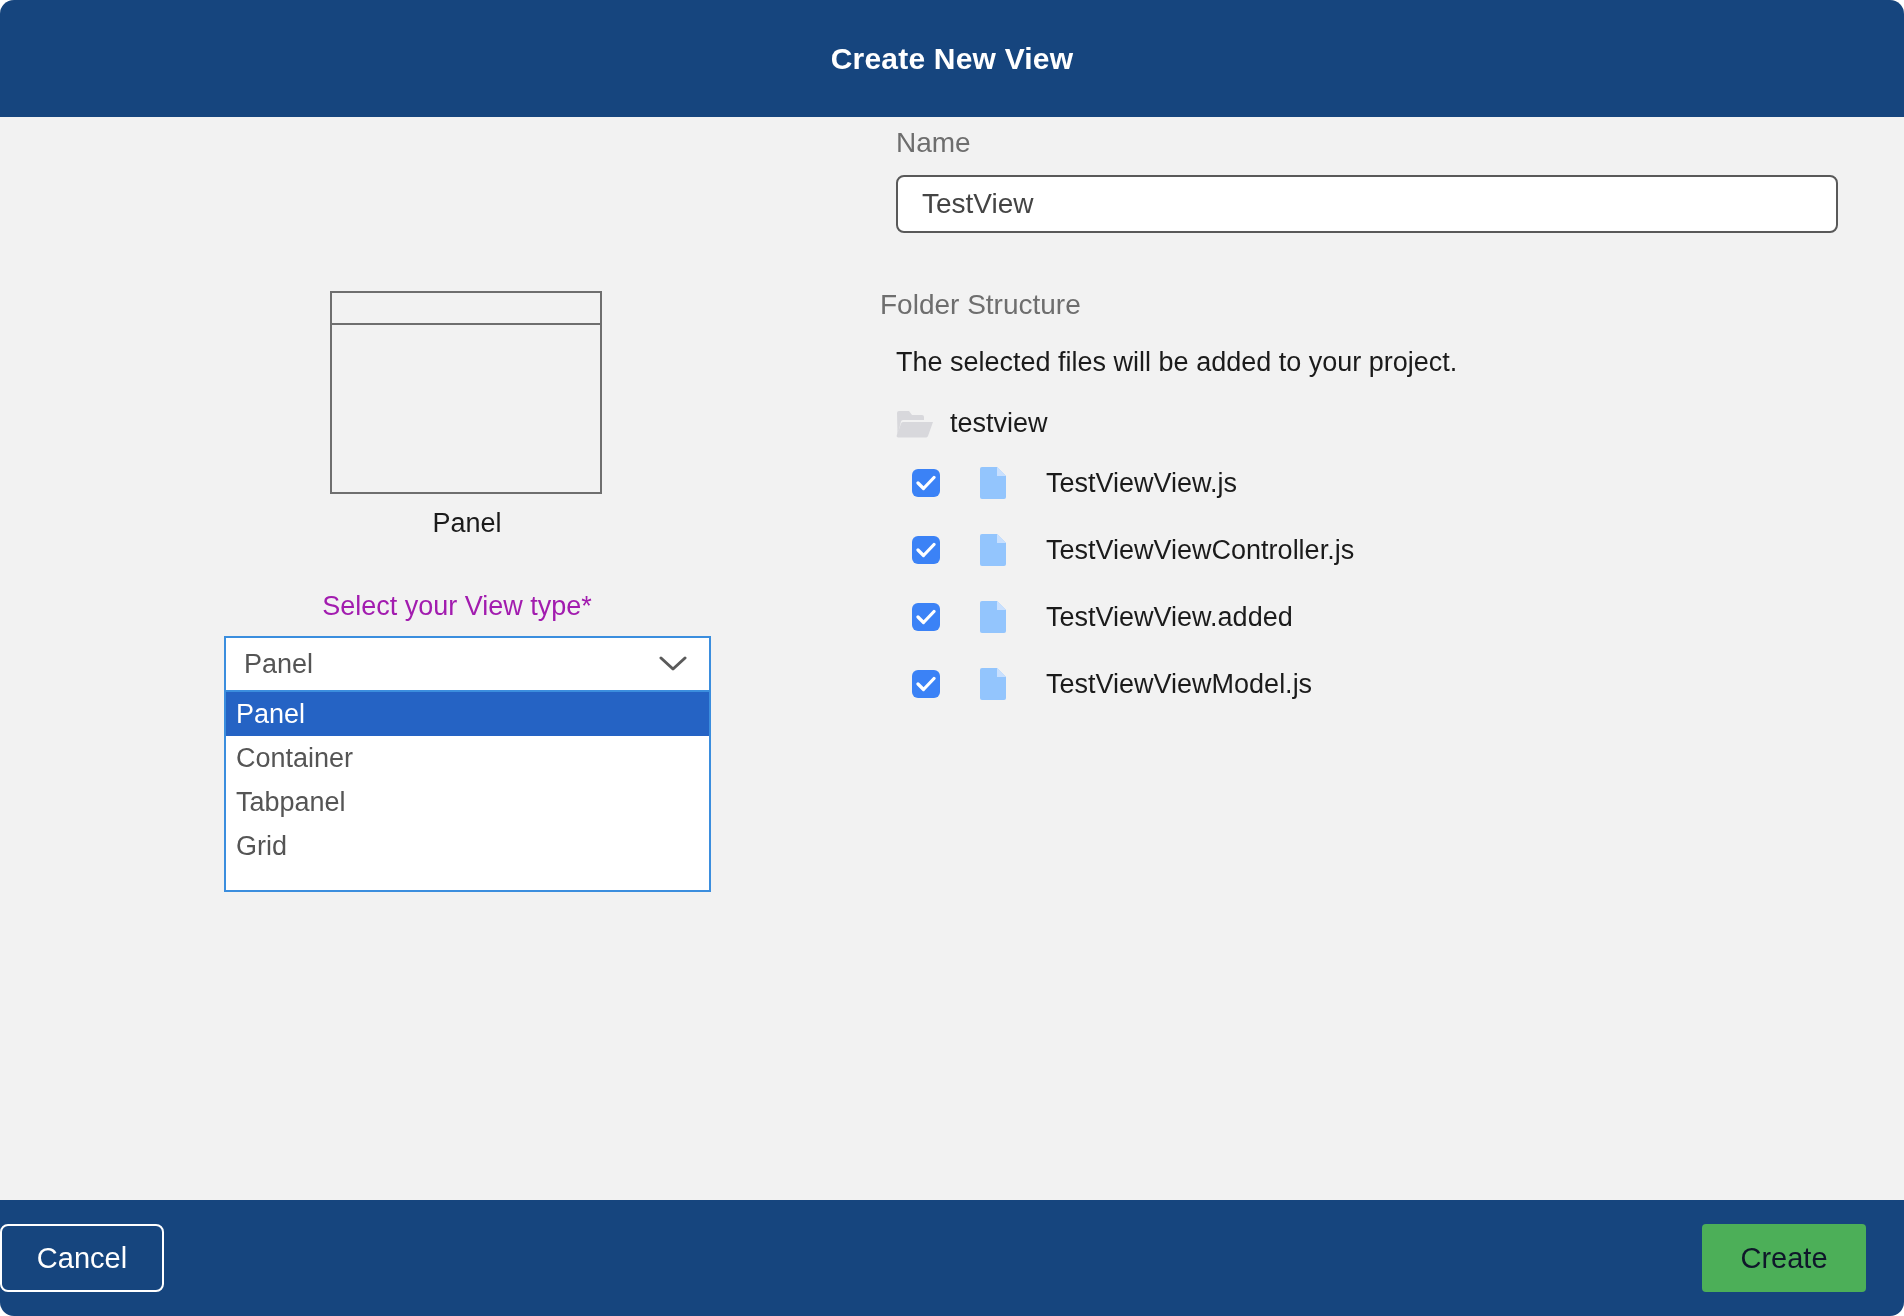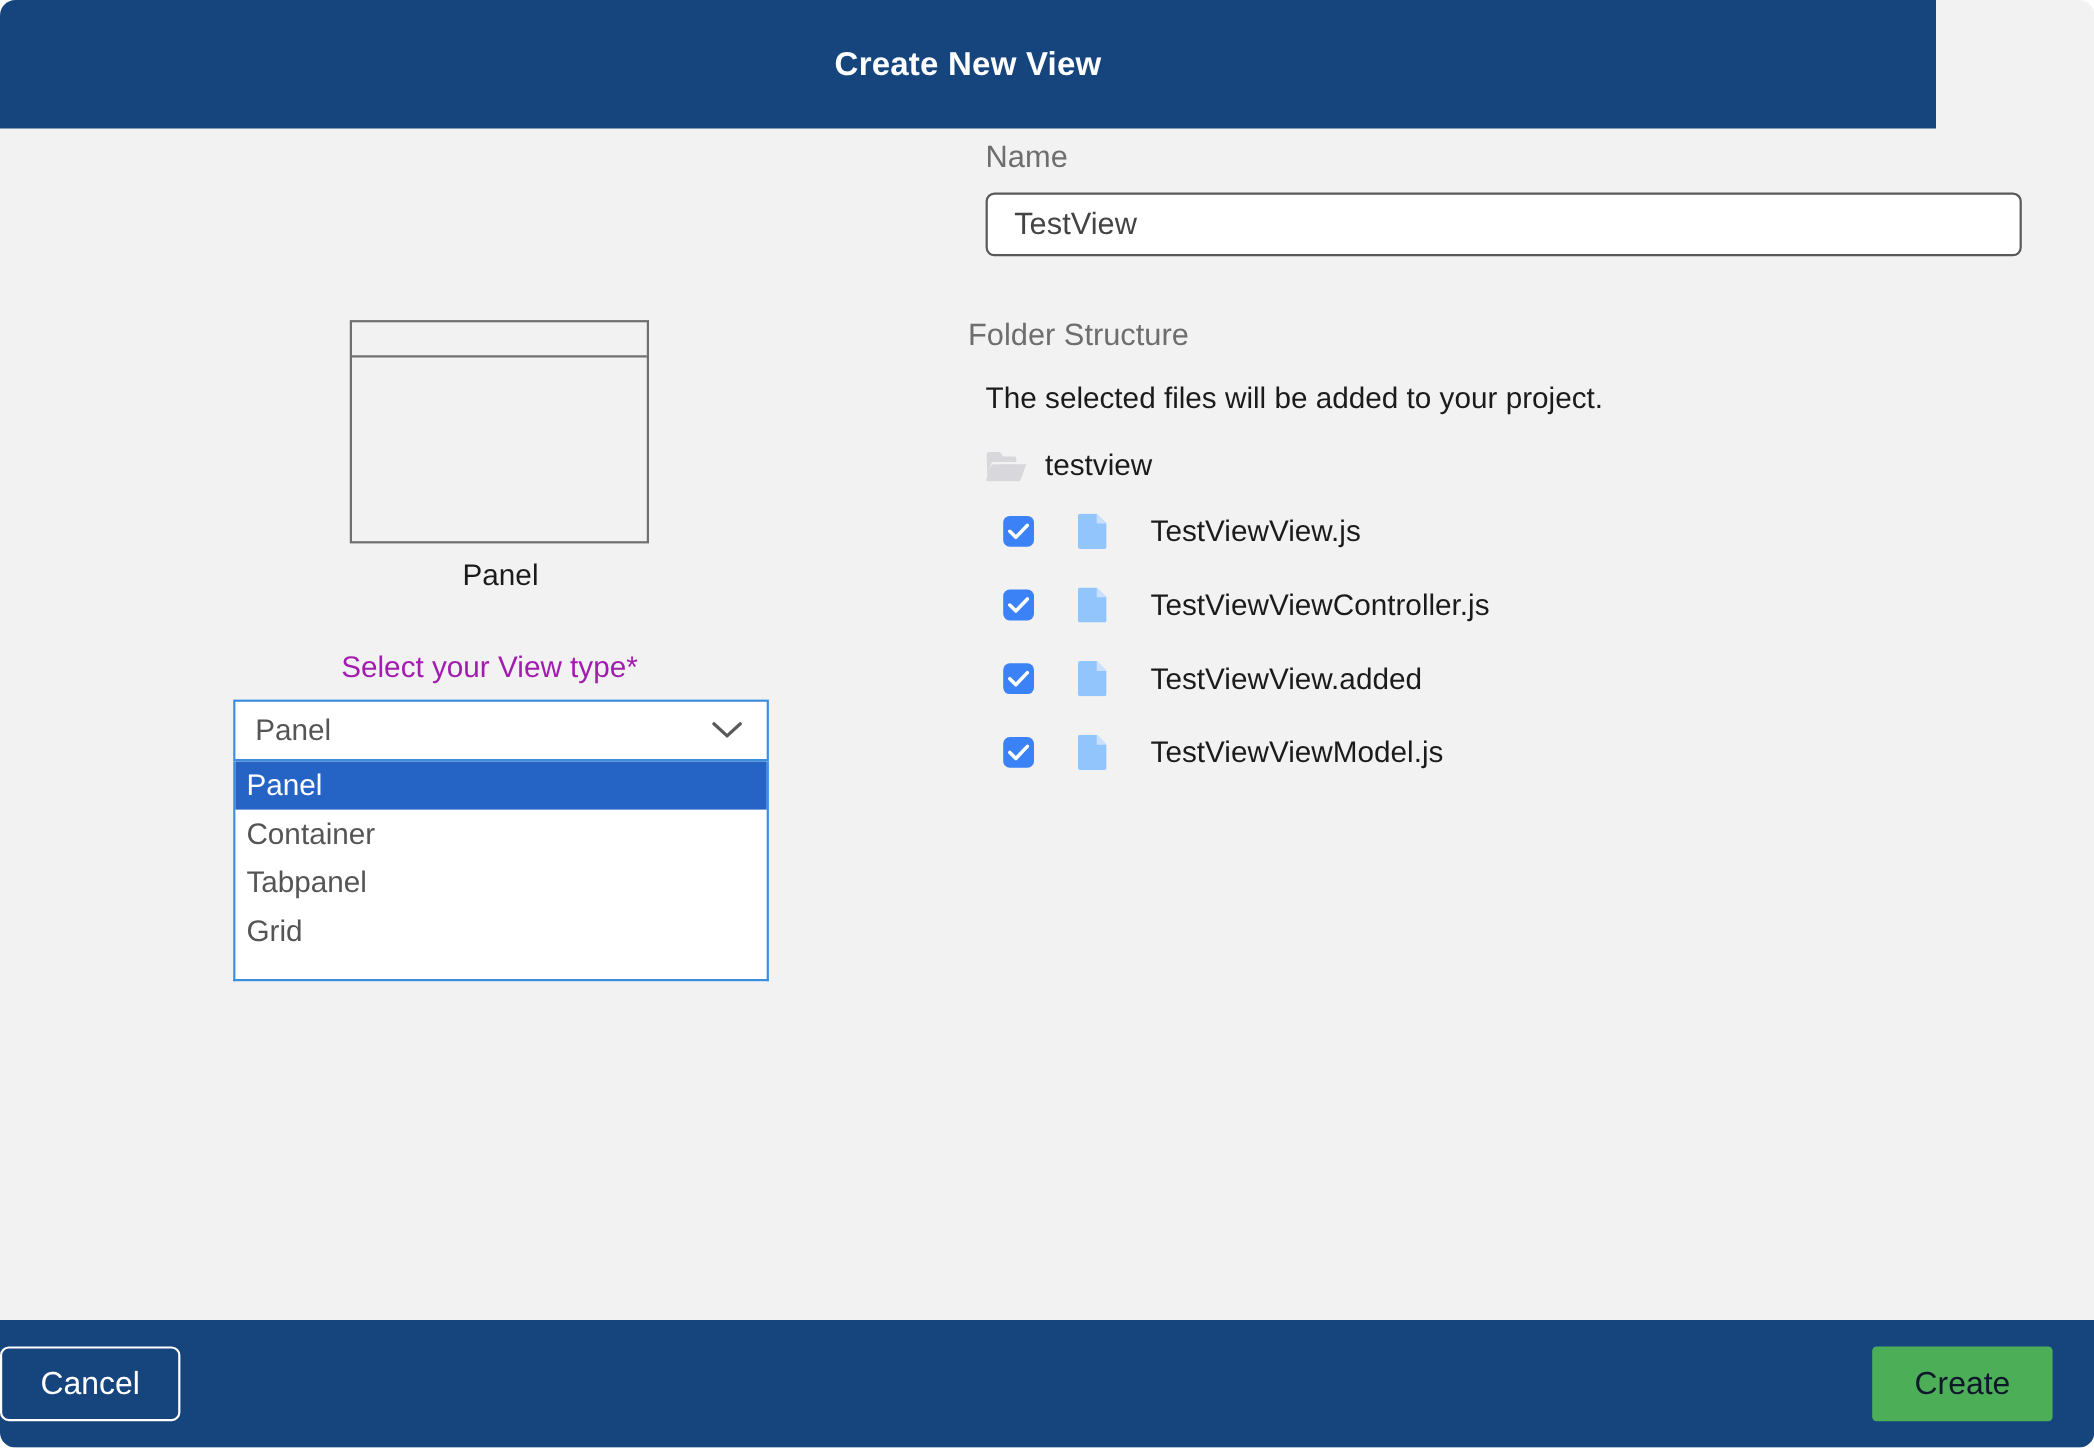--- a/index.html
+++ b/index.html
@@ -24,21 +24,21 @@
     overflow: hidden;
     background: #f2f2f2;
     box-sizing: border-box;
   }
 
   
   .dialog-header {
     position: absolute;
     left: 0;
     top: 0;
-    width: 1760px;
+    width: 1904px;
     height: 117px;
     background: #16457e;
     display: flex;
     align-items: center;
     justify-content: center;
   }
   .dialog-title {
     color: #ffffff;
     font-size: 30px;
     font-weight: bold;
@@ -51,21 +51,21 @@
     left: 0;
     top: 117px;
     width: 1904px;
     height: 1083px;
     background: #f2f2f2;
   }
 
   
   .left-col {
     position: absolute;
-    left: 5px;
+    left: 17px;
     top: 0;
     width: 880px;
     height: 1083px;
   }
 
   .preview-wrap {
     position: absolute;
     left: 313px;
     top: 174px;
     width: 274px;

